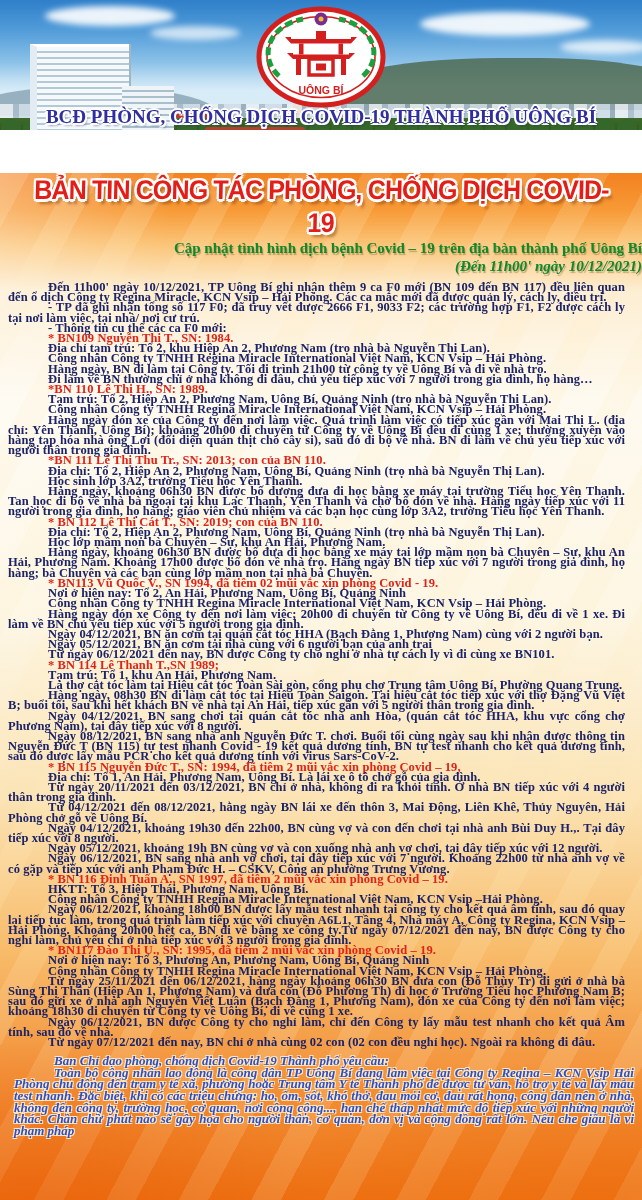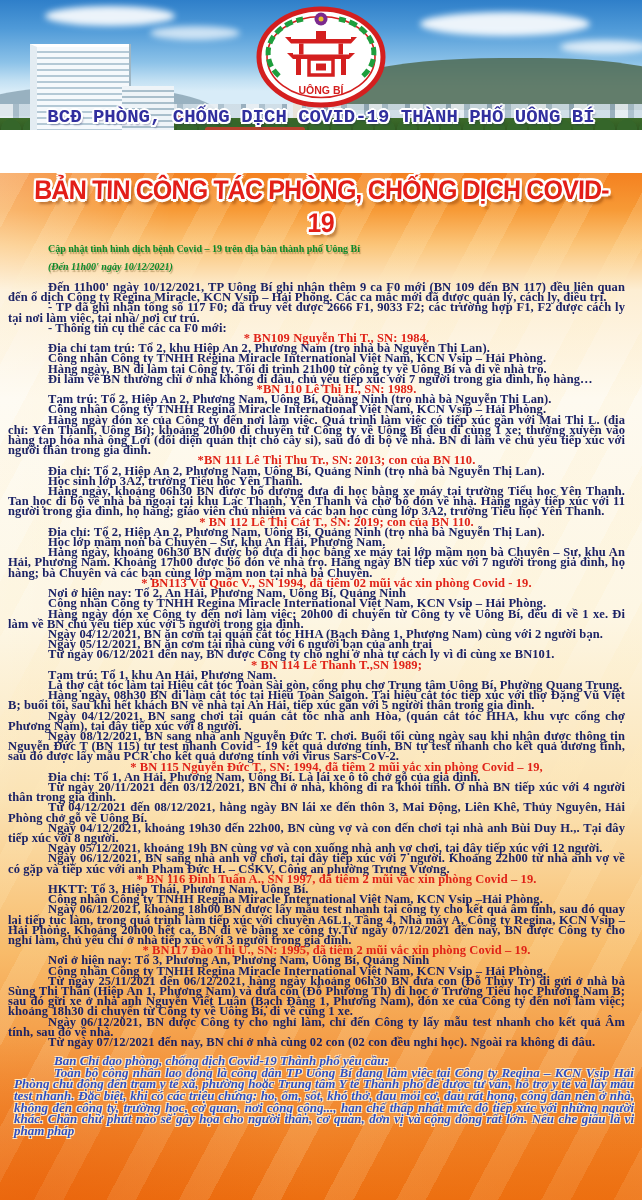--- a/index.html
+++ b/index.html
@@ -41,47 +41,47 @@
       radial-gradient(circle 8px at 124px 16px,#fbe23c 96%,transparent),
       radial-gradient(circle 9px at 148px 30px,#f8d828 96%,transparent),
       radial-gradient(circle 7px at 40px 38px,#fbe23c 96%,transparent),
       radial-gradient(circle 8px at 76px 40px,#f6cf22 96%,transparent),
       radial-gradient(circle 14px at 14px 44px,#3e7a20 96%,transparent),
       radial-gradient(circle 13px at 64px 50px,#2f621a 96%,transparent),
       radial-gradient(circle 13px at 112px 48px,#3e7a20 96%,transparent),
       radial-gradient(circle 12px at 158px 50px,#2f621a 96%,transparent);}
   .emblem{position:absolute;left:50%;top:6px;transform:translateX(-50%);z-index:5;}
   .committee-title{position:absolute;left:0;bottom:2px;width:100%;text-align:center;z-index:6;
-    font-family:Liberation Mono, monospace;font-weight:bold;font-size:19px;letter-spacing:0;color:#312f9e;
+    font-family:Liberation Serif, serif;font-weight:bold;font-size:19px;letter-spacing:0;color:#312f9e;
     text-shadow:-1.5px -1.5px 0 #fff,1.5px -1.5px 0 #fff,-1.5px 1.5px 0 #fff,1.5px 1.5px 0 #fff,0 -2px 0 #fff,0 2px 0 #fff,-2px 0 0 #fff,2px 0 0 #fff,2px 3px 2px rgba(30,30,90,.4);}
 
   
   .main{position:absolute;top:173px;left:0;width:642px;height:1027px;overflow:hidden;
     background:linear-gradient(180deg,
       #f48120 0%,#f79a36 3.6%,#fbc579 7%,#fdeed3 11.4%,#fefaf0 22%,
       #fdf6e3 43.5%,#fbe3b4 61%,#f8bc6b 75.6%,#f3923a 88%,#ed6f10 100%);}
   .main:before{content:"";position:absolute;inset:0;pointer-events:none;
     background:linear-gradient(105deg,rgba(255,255,255,.30) 0%,rgba(255,255,255,0) 20%),
       repeating-linear-gradient(118deg,rgba(255,235,190,.18) 0 26px,rgba(255,255,255,0) 26px 64px);}
   .main:after{content:"";position:absolute;inset:0;pointer-events:none;
     background:radial-gradient(420px 260px at 6% 100%,rgba(232,92,10,.45),transparent 65%),
       radial-gradient(520px 220px at 92% 100%,rgba(238,112,16,.40),transparent 60%);}
   .content{position:relative;z-index:2;}
 
   .banner-title{margin-top:1px;text-align:center;font-family:"Liberation Sans",sans-serif;font-weight:bold;
     font-size:27px;line-height:33px;letter-spacing:-1px;color:#e31e18;transform:scaleX(.93) skewX(-1.5deg);transform-origin:center;
     text-shadow:-2px -2px 0 #fff,2px -2px 0 #fff,-2px 2px 0 #fff,2px 2px 0 #fff,-2.5px 0 0 #fff,2.5px 0 0 #fff,0 -2.5px 0 #fff,0 2.5px 0 #fff,4px 5px 3px rgba(120,50,0,.5);}
-  .subtitle{text-align:left;font-weight:bold;font-size:10px;line-height:17.5px;color:#0d8a2b;
+  .subtitle{text-align:right;font-weight:bold;font-size:15px;line-height:17.5px;color:#0d8a2b;
     text-shadow:1px 1.5px 1px rgba(90,60,0,.35);padding-left:48px;}
   .subtitle.s2{margin-bottom:2px;font-style:italic;}
 
   .body-text{padding:5px 17px 0 8px;font-size:12.5px;line-height:10.2px;letter-spacing:.1px;
     color:#1c2366;font-weight:bold;text-align:justify;}
   .para{margin:0;text-indent:40px;}
-  .para.case{color:#e02318;text-align:center;}
+  .para.case{color:#e02318;text-align:left;}
   .requirement{padding:0 8px;font-size:13px;line-height:11.6px;color:#2f4ec2;font-weight:bold;font-style:italic;text-align:justify;
     text-shadow:-1px -1px 0 #ffe9c4,1px -1px 0 #ffe9c4,-1px 1px 0 #ffe9c4,1px 1px 0 #ffe9c4;margin-left:6px;}
   .requirement .para.req-head{margin-top:8px;text-align:left;}
 </style>
 </head>
 <body>
 
 <div class="page">
 
   <div class="photo-header">

